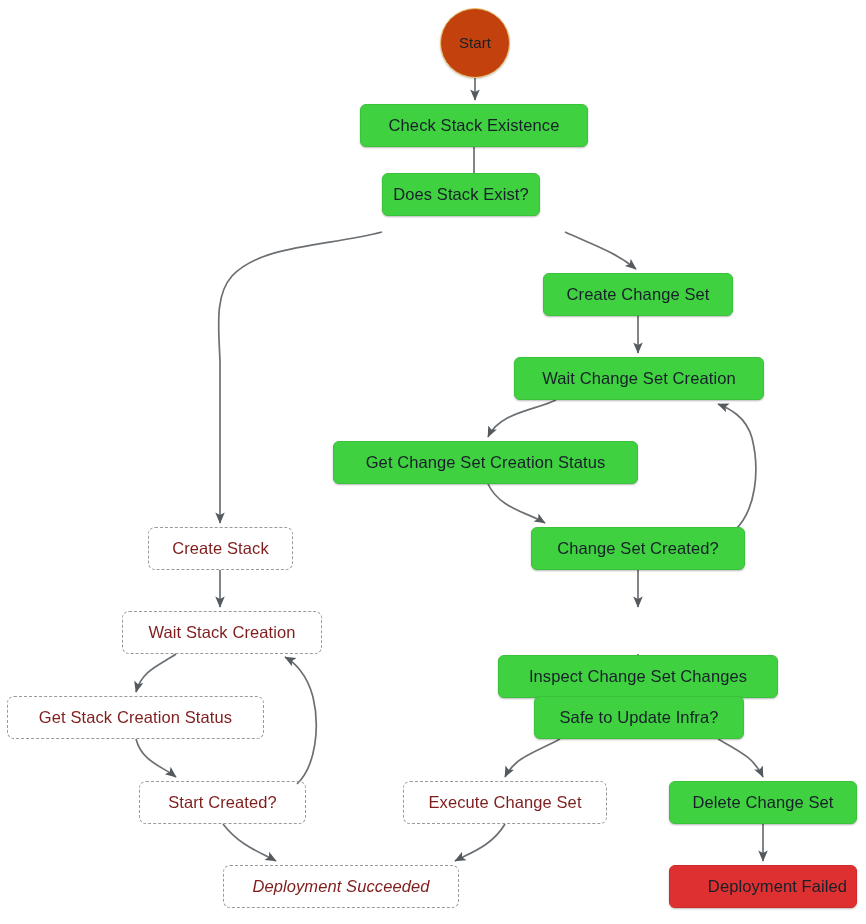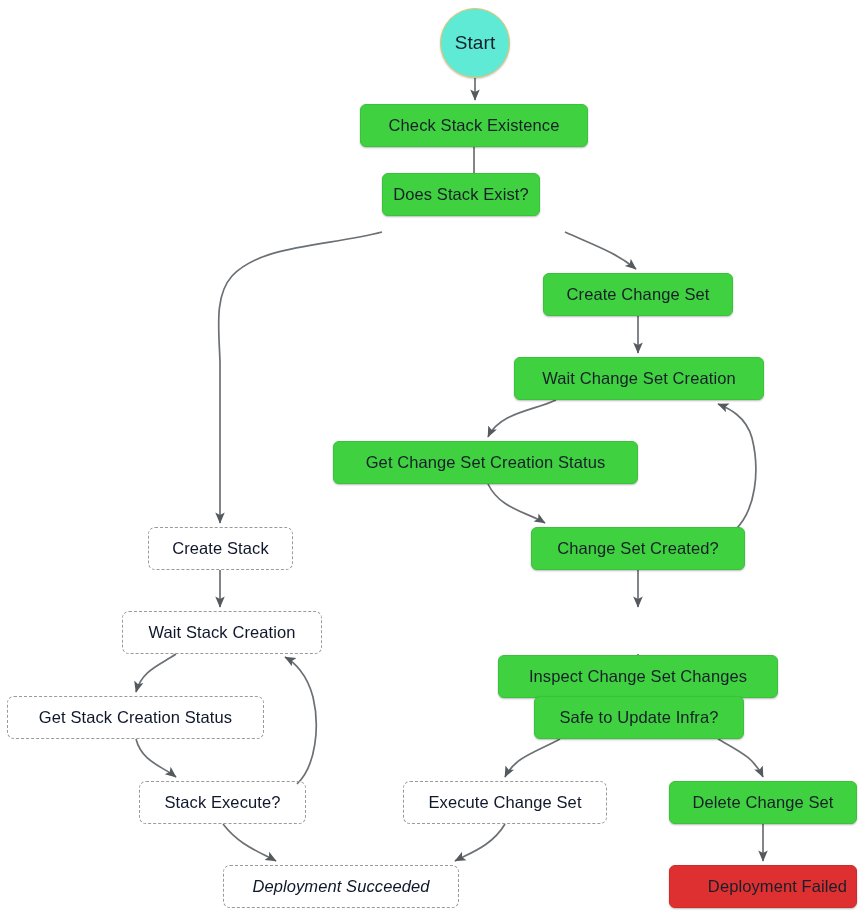--- a/index.html
+++ b/index.html
@@ -48,28 +48,28 @@
     background: #de3030;
     border: 1px solid #d02a2a;
     border-radius: 6px;
     box-shadow: 0 1px 2px rgba(0,0,0,0.28);
     padding-left: 29px;
   }
   .node.dashed {
     background: transparent;
     border: 1.4px dashed #9a9a9a;
     border-radius: 7px;
-    color: #0f172a;
+    color: #7f1d1d;
   }
   .node.start {
-    background: #5eead4;
+    background: #c2410c;
     border: 1px solid #e8c46c;
     border-radius: 50%;
     box-shadow: 0 1px 2px rgba(0,0,0,0.22);
-    font-size: 19px;
+    font-size: 15px;
   }
   .node-label {
     display: block;
     padding: 0 10px;
   }
 </style>
 </head>
 <body>
 
 <div id="diagram-canvas">
@@ -161,19 +161,19 @@
   <div class="node dashed" style="left:148px; top:527px; width:145px; height:43px;">
     <span class="node-label">Create Stack</span>
   </div>
   <div class="node dashed" style="left:122px; top:611px; width:200px; height:43px;">
     <span class="node-label">Wait Stack Creation</span>
   </div>
   <div class="node dashed" style="left:7px;   top:696px; width:257px; height:43px;">
     <span class="node-label">Get Stack Creation Status</span>
   </div>
   <div class="node dashed" style="left:139px; top:781px; width:167px; height:43px;">
-    <span class="node-label">Stack Execute?</span>
+    <span class="node-label">Start Created?</span>
   </div>
   <div class="node dashed" style="left:223px; top:865px; width:236px; height:43px;font-style:italic;">
     <span class="node-label">Deployment Succeeded</span>
   </div>
 
 </div>
 
 </body></html>

